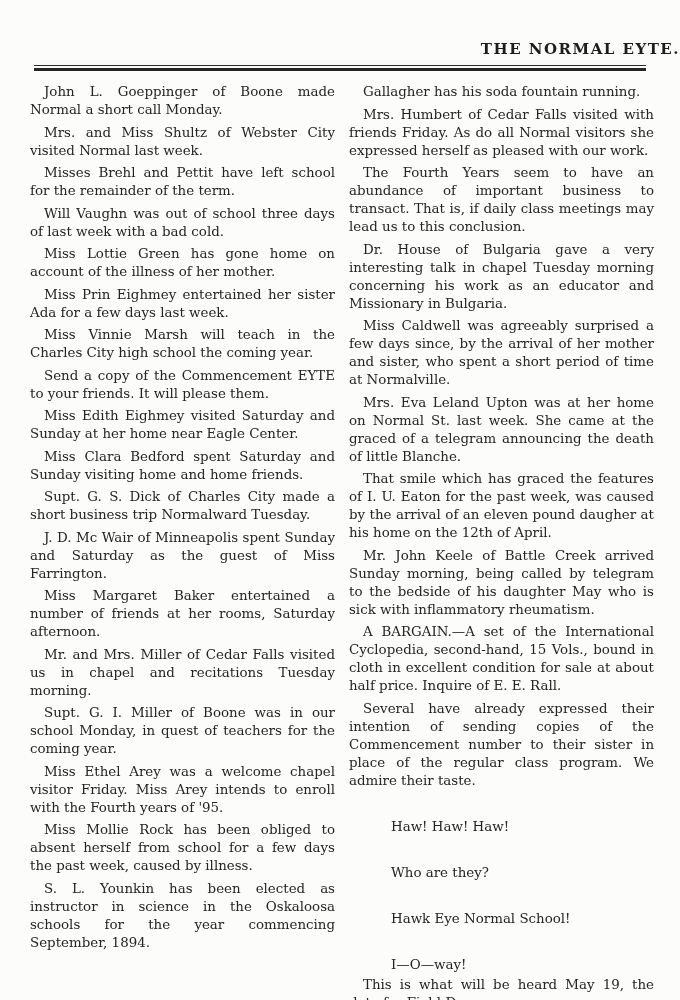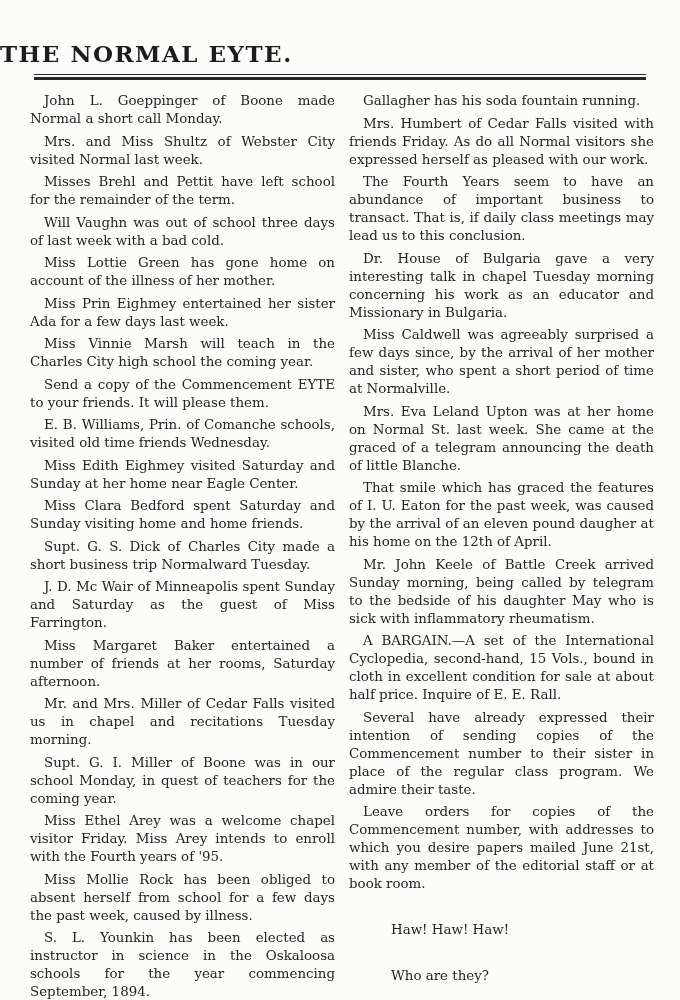--- a/index.html
+++ b/index.html
@@ -11,23 +11,23 @@
     position: relative;
     width: 680px;
     height: 1000px;
     background: #fcfcfa;
     color: #242424;
     font-family: "DejaVu Serif", serif;
     overflow: hidden;
     box-sizing: border-box;
   }
   .masthead {
-    text-align: left;
+    text-align: right;
     padding-top: 40px;
-    font-size: 23px;
+    font-size: 15px;
     font-weight: bold;
     letter-spacing: 1.5px;
     color: #1d1d1d;
   }
   .double-rule {
     margin: 7px 34px 0 34px;
     height: 2px;
     border-top: 1.5px solid #2b2b2b;
     border-bottom: 3px solid #262626;
   }
@@ -69,21 +69,20 @@
 
     <div class="col">
       <p>John L. Goeppinger of Boone made Normal a short call Monday.</p>
       <p>Mrs. and Miss Shultz of Webster City visited Normal last week.</p>
       <p>Misses Brehl and Pettit have left school for the remainder of the term.</p>
       <p>Will Vaughn was out of school three days of last week with a bad cold.</p>
       <p>Miss Lottie Green has gone home on account of the illness of her mother.</p>
       <p>Miss Prin Eighmey entertained her sister Ada for a few days last week.</p>
       <p>Miss Vinnie Marsh will teach in the Charles City high school the coming year.</p>
       <p>Send a copy of the Commencement EYTE to your friends.  It will please them.</p>
-      <p>E. B. Williams, Prin. of Comanche schools, visited old time friends Wednesday.</p>
       <p>Miss Edith Eighmey visited Saturday and Sunday at her home near Eagle Center.</p>
       <p>Miss Clara Bedford spent Saturday and Sunday visiting home and home friends.</p>
       <p>Supt. G. S. Dick of Charles City made a short business trip Normalward Tuesday.</p>
       <p>J. D. Mc Wair of Minneapolis spent Sunday and Saturday as the guest of Miss Farrington.</p>
       <p>Miss Margaret Baker entertained a number of friends at her rooms, Saturday afternoon.</p>
       <p>Mr. and Mrs. Miller of Cedar Falls visited us in chapel and recitations Tuesday morning.</p>
       <p>Supt. G. I. Miller of Boone was in our school Monday, in quest of teachers for the coming year.</p>
       <p>Miss Ethel Arey was a welcome chapel visitor Friday.  Miss Arey intends to enroll with the Fourth years of '95.</p>
       <p>Miss Mollie Rock has been obliged to absent herself from school for a few days the past week, caused by illness.</p>
       <p>S. L. Younkin has been elected as instructor in science in the Oskaloosa schools for the year commencing September, 1894.</p>
@@ -93,21 +92,20 @@
       <p>Gallagher has his soda fountain running.</p>
       <p>Mrs. Humbert of Cedar Falls visited with friends Friday.  As do all Normal visitors she expressed herself as pleased with our work.</p>
       <p>The Fourth Years seem to have an abundance of important business to transact.  That is, if daily class meetings may lead us to this conclusion.</p>
       <p>Dr. House of Bulgaria gave a very interesting talk in chapel Tuesday morning concerning his work as an educator and Missionary in Bulgaria.</p>
       <p>Miss Caldwell was agreeably surprised a few days since, by the arrival of her mother and sister, who spent a short period of time at Normalville.</p>
       <p>Mrs. Eva Leland Upton was at her home on Normal St. last week.  She came at the graced of a telegram announcing the death of little Blanche.</p>
       <p>That smile which has graced the features of I. U. Eaton for the past week, was caused by the arrival of an eleven pound daugher at his home on the 12th of April.</p>
       <p>Mr. John Keele of Battle Creek arrived Sunday morning, being called by telegram to the bedside of his daughter May who is sick with inflammatory rheumatism.</p>
       <p>A BARGAIN.—A set of the International Cyclopedia, second-hand, 15 Vols., bound in cloth in excellent condition for sale at about half price.  Inquire of E. E. Rall.</p>
       <p>Several have already expressed their intention of sending copies of the Commencement number to their sister in place of the regular class program.  We admire their taste.</p>
-      <p>Leave orders for copies of the Commencement number, with addresses to which you desire papers mailed June 21st, with any member of the editorial staff or at book room.</p>
 
       <div class="cheer">
         <div>Haw!  Haw!  Haw!</div>
         <div>Who are they?</div>
         <div>Hawk Eye Normal School!</div>
         <div>I—O—way!</div>
       </div>
 
       <p>This is what will be heard May 19, the date for Field Day.</p>
     </div>

